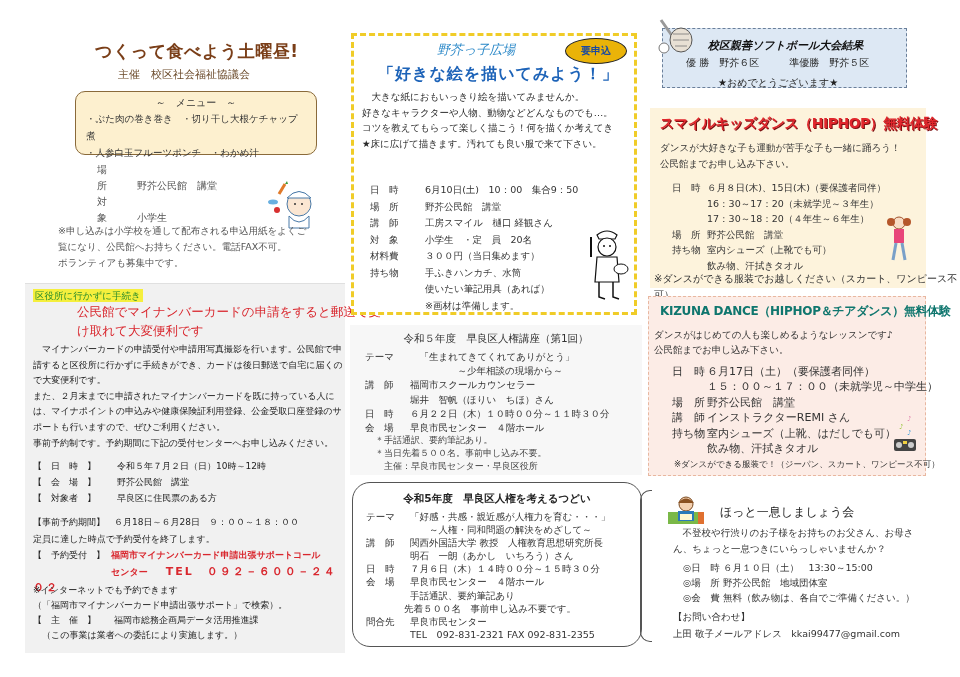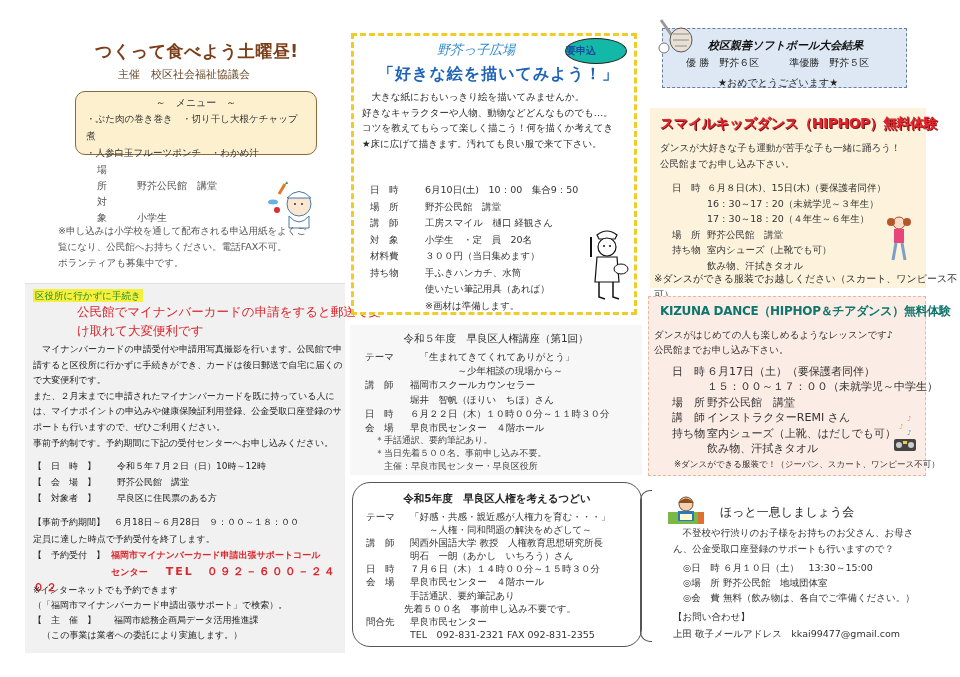--- a/index.html
+++ b/index.html
@@ -27,21 +27,21 @@
   #mn-facts { left: 33px; top: 458px; width: 310px; font-size: 9px; color: #222; line-height: 16px; }
   #mn-facts .k { display: inline-block; width: 84px; }
   #mn-reserve { left: 33px; top: 514px; width: 310px; font-size: 9px; color: #222; line-height: 16.5px; }
   #mn-reserve .red { color: #d9272e; font-weight: bold; }
   #mn-reserve .tel { letter-spacing: 2px; font-size: 11px; }
   #mn-internet { left: 33px; top: 583px; width: 310px; font-size: 9px; color: #222; line-height: 15px; }
 
   
   #draw-box { left: 351px; top: 33px; width: 286px; height: 282px; border: 3px dashed #f0cc28; background: #fff; }
   #draw-subtitle { left: 437px; top: 40px; font-size: 13px; color: #2a88c8; font-style: italic; font-family: "DejaVu Serif", serif; }
-  #draw-badge { left: 565px; top: 38px; width: 62px; height: 26px; border: 1.3px solid #222; border-radius: 50%; font-size: 10px; font-weight: bold; color: #1a4aa0; text-align: left; line-height: 24px; background: #14b8a6; }
+  #draw-badge { left: 565px; top: 38px; width: 62px; height: 26px; border: 1.3px solid #222; border-radius: 50%; font-size: 10px; font-weight: bold; color: #1a4aa0; text-align: center; line-height: 24px; background: #eab308; }
   #draw-title { left: 378px; top: 62px; font-size: 16px; font-weight: bold; color: #1d63b8; letter-spacing: 1px; }
   #draw-desc { left: 362px; top: 89px; width: 275px; font-size: 9.5px; color: #2a2a2a; line-height: 15.5px; }
   #draw-details { left: 370px; top: 182px; font-size: 9.5px; color: #333; line-height: 16.5px; }
   #draw-details .k { display: inline-block; width: 55px; }
   #draw-painter { left: 585px; top: 227px; width: 45px; height: 75px; }
 
   
   #jk-box { left: 350px; top: 325px; width: 292px; height: 150px; background: #f7f7f7; }
   #jk-title { left: 350px; top: 330px; width: 292px; text-align: center; font-size: 10.5px; color: #333; }
   #jk-body { left: 365px; top: 350px; width: 280px; font-size: 9.5px; color: #333; line-height: 14.2px; }
@@ -272,21 +272,21 @@
   <rect x="0" y="18" width="36" height="12" fill="#7ab848"></rect>
   <rect x="30" y="18" width="6" height="12" fill="#e07030"></rect>
   <circle cx="18" cy="10" r="7" fill="#f4d0b0" stroke="#7a4a20"></circle>
   <path d="M10 9 Q18 0 26 9" fill="#8a5020"></path>
   <rect x="10" y="17" width="16" height="10" fill="#2a7ab8"></rect>
   <rect x="12" y="20" width="12" height="6" fill="#fff8d0"></rect>
 </svg>
 <div class="abs" id="ht-title">ほっと一息しましょう会</div>
 <div class="abs" id="ht-desc">
   <div>　不登校や行渋りのお子様をお持ちのお父さん、お母さ</div>
-  <div>ん、公金受取口座登録のサポートも行いますので？</div>
+  <div>ん、ちょっと一息つきにいらっしゃいませんか？</div>
 </div>
 <div class="abs" id="ht-details">
   <div><span class="k">◎日　時</span><span>６月１０日（土）　13:30～15:00</span></div>
   <div><span class="k">◎場　所</span><span>野芥公民館　地域団体室</span></div>
   <div><span class="k">◎会　費</span><span>無料（飲み物は、各自でご準備ください。）</span></div>
 </div>
 <div class="abs" id="ht-contact">
   <div>【お問い合わせ】</div>
   <div>上田 敬子メールアドレス　kkai99477@gmail.com</div>
 </div>

